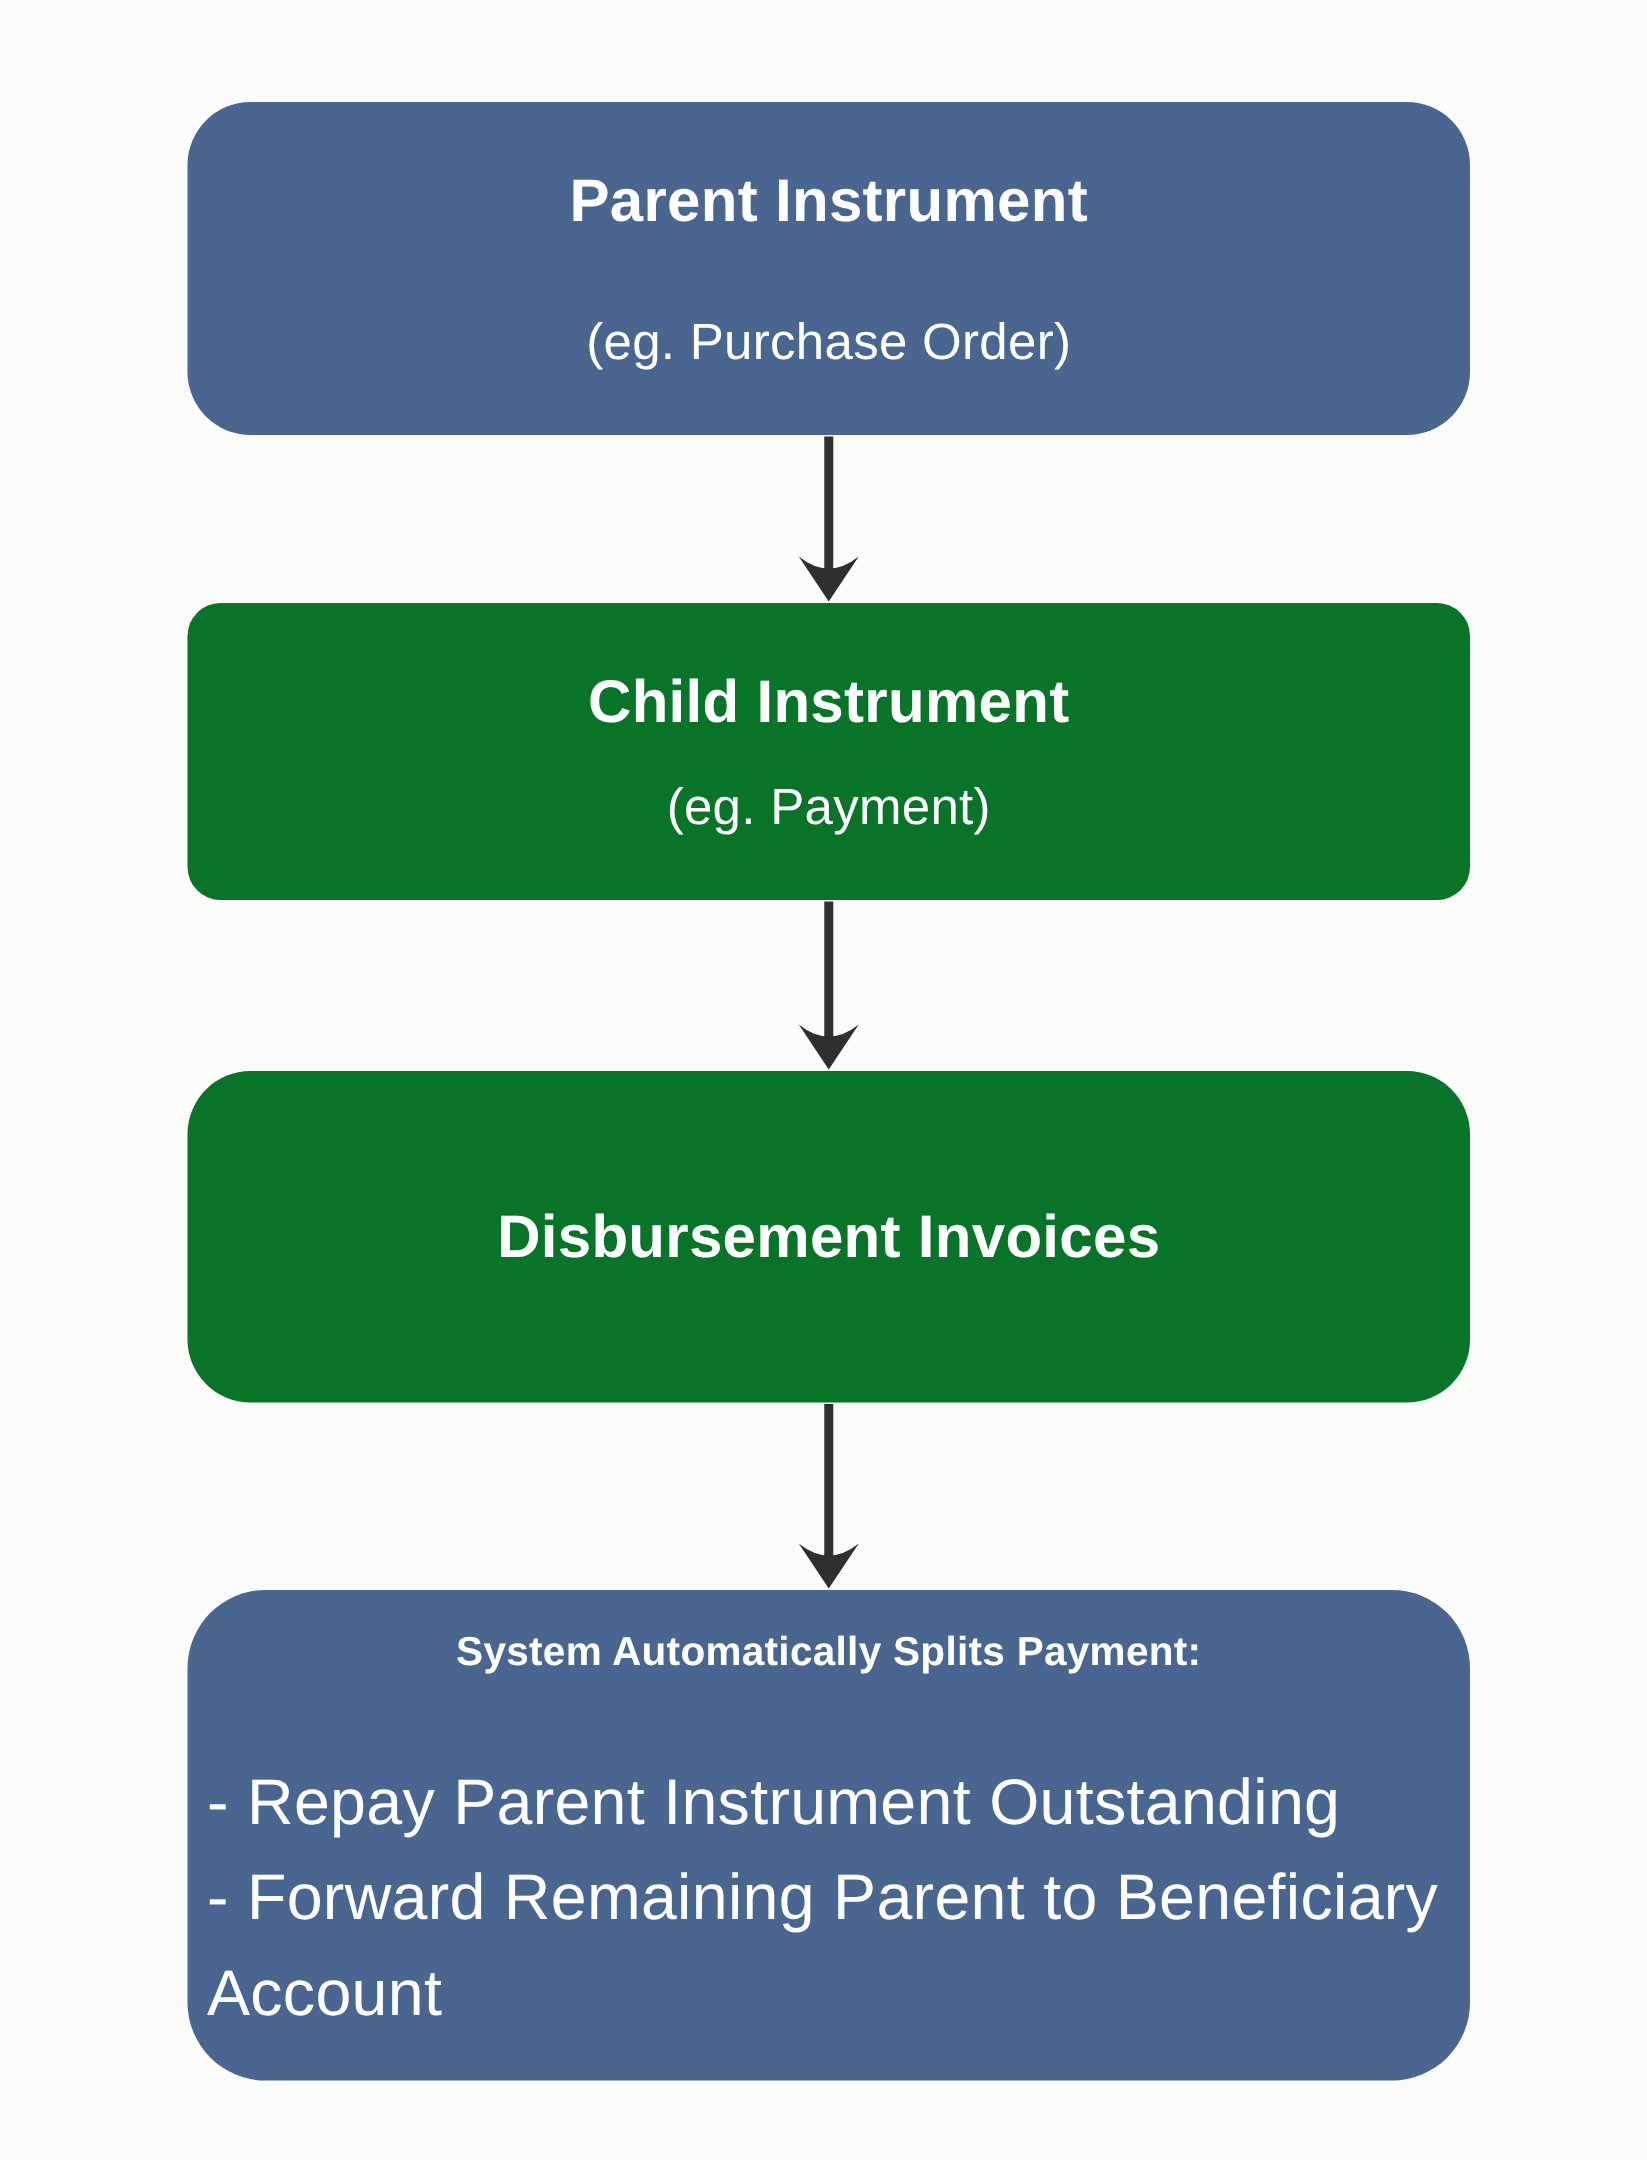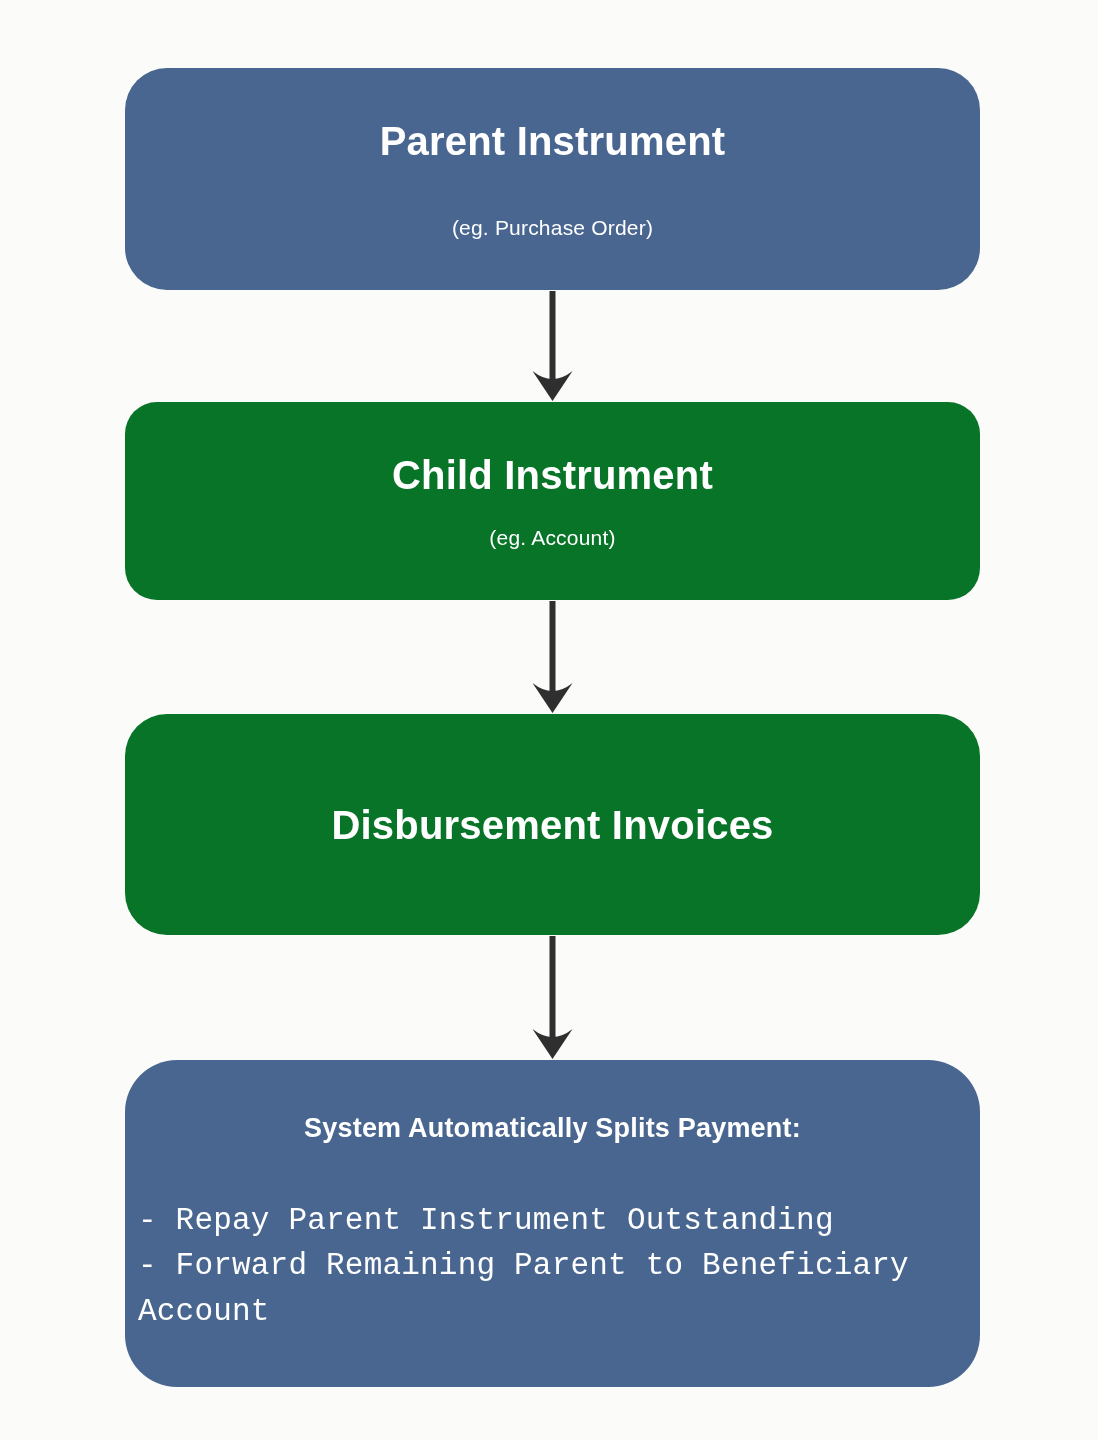--- a/index.html
+++ b/index.html
@@ -32,49 +32,48 @@
     display: flex;
     flex-direction: column;
     align-items: center;
     justify-content: center;
     text-align: center;
   }
   .node-blue  { background: var(--blue); }
   .node-green { background: var(--green); }
 
   #node-parent       { top: 68px;   height: 222px; border-radius: 42px; gap: 24px; }
-  #node-child        { top: 402px;  height: 198px; border-radius: 32px; }
+  #node-child        { top: 402px;  height: 198px; border-radius: 22px; }
   #node-disbursement { top: 714px;  height: 221px; border-radius: 42px; }
   #node-split        { top: 1060px; height: 327px; border-radius: 52px; }
 
   .node-title {
     font-size: 40px;
     font-weight: bold;
     letter-spacing: 0.2px;
     line-height: 1.15;
   }
   .node-subtitle {
-    font-size: 21px;
+    font-size: 34px;
     font-weight: normal;
     margin-top: 28px;
     letter-spacing: 0.2px;
   }
   #node-split .node-title {
     font-size: 27px;
     padding: 0 20px;
   }
   .node-bullets {
     margin-top: 54px;
     align-self: stretch;
     text-align: left;
     padding: 0 14px 0 13px;
-    font-size: 31px;
+    font-size: 43px;
     line-height: 1.47;
     letter-spacing: 0.2px;
-    font-family: Liberation Mono, monospace;
   }
   .arrow-layer {
     position: absolute;
     top: 0; left: 0;
     width: 1098px;
     height: 1440px;
     pointer-events: none;
   }
 </style>
 </head>
@@ -82,21 +81,21 @@
 
 <div class="canvas">
 
   <div class="node node-blue" id="node-parent">
     <div class="node-title">Parent Instrument</div>
     <div class="node-subtitle">(eg. Purchase Order)</div>
   </div>
 
   <div class="node node-green" id="node-child">
     <div class="node-title">Child Instrument</div>
-    <div class="node-subtitle">(eg. Account)</div>
+    <div class="node-subtitle">(eg. Payment)</div>
   </div>
 
   <div class="node node-green" id="node-disbursement">
     <div class="node-title">Disbursement Invoices</div>
   </div>
 
   <div class="node node-blue" id="node-split">
     <div class="node-title">System Automatically Splits Payment:</div>
     <div class="node-bullets">
       <div>- Repay Parent Instrument Outstanding</div>

